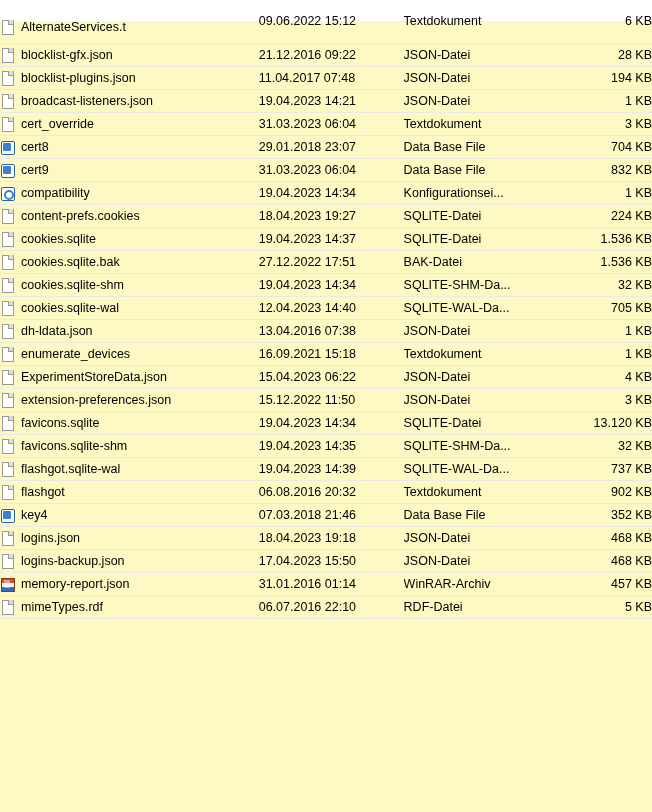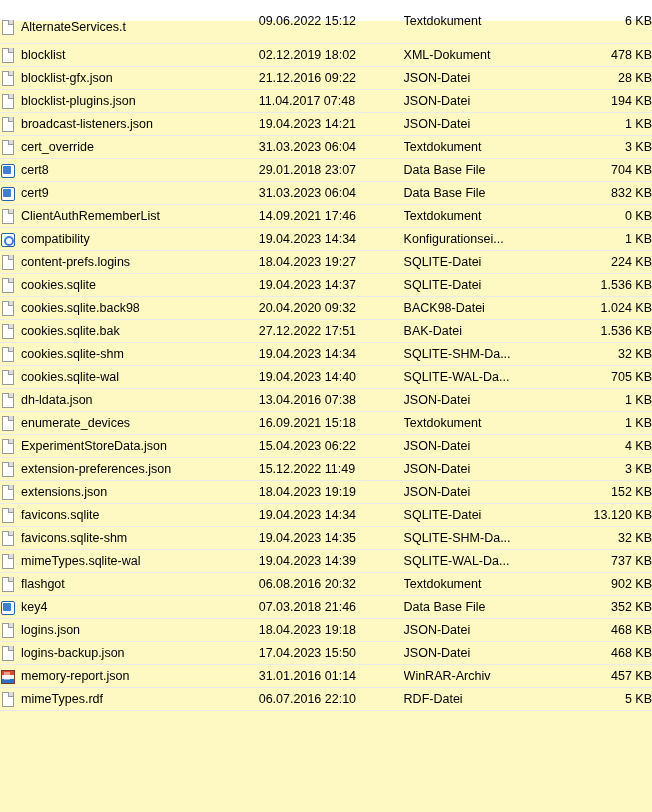--- a/index.html
+++ b/index.html
@@ -163,31 +163,20 @@
             </div>
           </td>
           <td class="col-date">09.06.2022 15:12</td>
           <td class="col-type">Textdokument</td>
           <td class="col-size">6 KB</td>
         </tr>
         <tr>
           <td class="col-name">
             <div class="name-cell">
               <span class="icon icon-doc"></span>
-              <span>blocklist</span>
-            </div>
-          </td>
-          <td class="col-date">02.12.2019 18:02</td>
-          <td class="col-type">XML-Dokument</td>
-          <td class="col-size">478 KB</td>
-        </tr>
-        <tr>
-          <td class="col-name">
-            <div class="name-cell">
-              <span class="icon icon-doc"></span>
               <span>blocklist-gfx.json</span>
             </div>
           </td>
           <td class="col-date">21.12.2016 09:22</td>
           <td class="col-type">JSON-Datei</td>
           <td class="col-size">28 KB</td>
         </tr>
         <tr>
           <td class="col-name">
             <div class="name-cell">
@@ -239,44 +228,33 @@
               <span>cert9</span>
             </div>
           </td>
           <td class="col-date">31.03.2023 06:04</td>
           <td class="col-type">Data Base File</td>
           <td class="col-size">832 KB</td>
         </tr>
         <tr>
           <td class="col-name">
             <div class="name-cell">
-              <span class="icon icon-doc"></span>
-              <span>ClientAuthRememberList</span>
-            </div>
-          </td>
-          <td class="col-date">14.09.2021 17:46</td>
-          <td class="col-type">Textdokument</td>
-          <td class="col-size">0 KB</td>
-        </tr>
-        <tr>
-          <td class="col-name">
-            <div class="name-cell">
               <span class="icon icon-config"></span>
               <span>compatibility</span>
             </div>
           </td>
           <td class="col-date">19.04.2023 14:34</td>
           <td class="col-type">Konfigurationsei...</td>
           <td class="col-size">1 KB</td>
         </tr>
         <tr>
           <td class="col-name">
             <div class="name-cell">
               <span class="icon icon-doc"></span>
-              <span>content-prefs.logins</span>
+              <span>content-prefs.cookies</span>
             </div>
           </td>
           <td class="col-date">18.04.2023 19:27</td>
           <td class="col-type">SQLITE-Datei</td>
           <td class="col-size">224 KB</td>
         </tr>
         <tr>
           <td class="col-name">
             <div class="name-cell">
               <span class="icon icon-doc"></span>
@@ -284,31 +262,20 @@
             </div>
           </td>
           <td class="col-date">19.04.2023 14:37</td>
           <td class="col-type">SQLITE-Datei</td>
           <td class="col-size">1.536 KB</td>
         </tr>
         <tr>
           <td class="col-name">
             <div class="name-cell">
               <span class="icon icon-doc"></span>
-              <span>cookies.sqlite.back98</span>
-            </div>
-          </td>
-          <td class="col-date">20.04.2020 09:32</td>
-          <td class="col-type">BACK98-Datei</td>
-          <td class="col-size">1.024 KB</td>
-        </tr>
-        <tr>
-          <td class="col-name">
-            <div class="name-cell">
-              <span class="icon icon-doc"></span>
               <span>cookies.sqlite.bak</span>
             </div>
           </td>
           <td class="col-date">27.12.2022 17:51</td>
           <td class="col-type">BAK-Datei</td>
           <td class="col-size">1.536 KB</td>
         </tr>
         <tr>
           <td class="col-name">
             <div class="name-cell">
@@ -320,21 +287,21 @@
           <td class="col-type">SQLITE-SHM-Da...</td>
           <td class="col-size">32 KB</td>
         </tr>
         <tr>
           <td class="col-name">
             <div class="name-cell">
               <span class="icon icon-doc"></span>
               <span>cookies.sqlite-wal</span>
             </div>
           </td>
-          <td class="col-date">19.04.2023 14:40</td>
+          <td class="col-date">12.04.2023 14:40</td>
           <td class="col-type">SQLITE-WAL-Da...</td>
           <td class="col-size">705 KB</td>
         </tr>
         <tr>
           <td class="col-name">
             <div class="name-cell">
               <span class="icon icon-doc"></span>
               <span>dh-ldata.json</span>
             </div>
           </td>
@@ -364,34 +331,23 @@
           <td class="col-type">JSON-Datei</td>
           <td class="col-size">4 KB</td>
         </tr>
         <tr>
           <td class="col-name">
             <div class="name-cell">
               <span class="icon icon-doc"></span>
               <span>extension-preferences.json</span>
             </div>
           </td>
-          <td class="col-date">15.12.2022 11:49</td>
+          <td class="col-date">15.12.2022 11:50</td>
           <td class="col-type">JSON-Datei</td>
           <td class="col-size">3 KB</td>
-        </tr>
-        <tr>
-          <td class="col-name">
-            <div class="name-cell">
-              <span class="icon icon-doc"></span>
-              <span>extensions.json</span>
-            </div>
-          </td>
-          <td class="col-date">18.04.2023 19:19</td>
-          <td class="col-type">JSON-Datei</td>
-          <td class="col-size">152 KB</td>
         </tr>
         <tr>
           <td class="col-name">
             <div class="name-cell">
               <span class="icon icon-doc"></span>
               <span>favicons.sqlite</span>
             </div>
           </td>
           <td class="col-date">19.04.2023 14:34</td>
           <td class="col-type">SQLITE-Datei</td>
@@ -405,21 +361,21 @@
             </div>
           </td>
           <td class="col-date">19.04.2023 14:35</td>
           <td class="col-type">SQLITE-SHM-Da...</td>
           <td class="col-size">32 KB</td>
         </tr>
         <tr>
           <td class="col-name">
             <div class="name-cell">
               <span class="icon icon-doc"></span>
-              <span>mimeTypes.sqlite-wal</span>
+              <span>flashgot.sqlite-wal</span>
             </div>
           </td>
           <td class="col-date">19.04.2023 14:39</td>
           <td class="col-type">SQLITE-WAL-Da...</td>
           <td class="col-size">737 KB</td>
         </tr>
         <tr>
           <td class="col-name">
             <div class="name-cell">
               <span class="icon icon-doc"></span>

